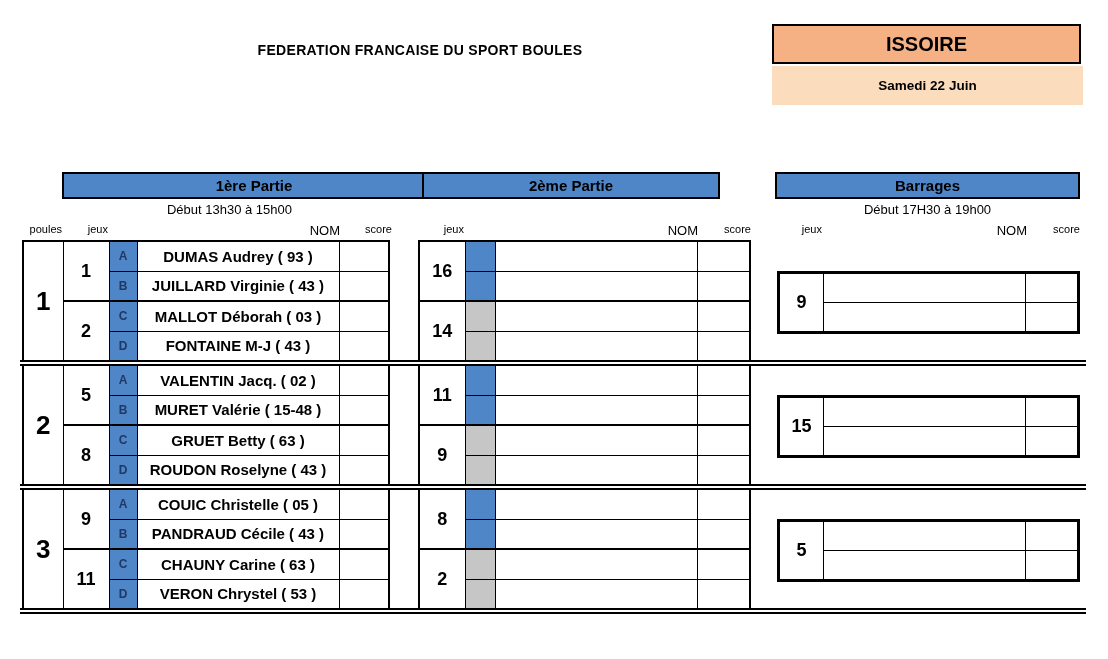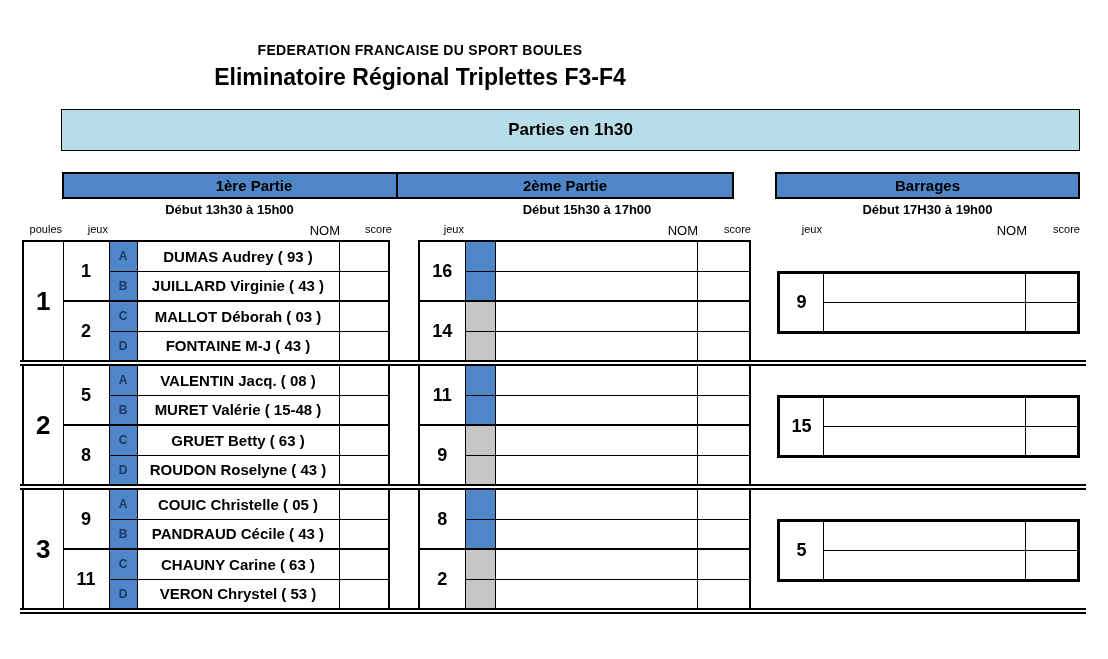--- a/index.html
+++ b/index.html
@@ -15,24 +15,24 @@
                  display:flex; align-items:center; justify-content:center; font-weight:bold; font-size:20px; box-sizing:border-box; }
   .box-samedi { left:772px; top:66px; width:311px; height:39px; background:#fbdcbd;
                 display:flex; align-items:center; justify-content:center; font-weight:bold; font-size:13.5px; box-sizing:border-box; }
   .banner { left:61px; top:109px; width:1019px; height:42px; background:#b8dce8; border:1px solid #000;
             display:flex; align-items:center; justify-content:center; font-weight:bold; font-size:17px; box-sizing:border-box; }
 
   
   .sec-head { height:27px; background:#4e86c8; border:2px solid #000; display:flex; align-items:center; justify-content:center;
               font-weight:bold; font-size:15px; box-sizing:border-box; z-index:2; }
   #head-p1 { left:62px;  top:172px; width:384px; }
-  #head-p2 { left:396px; top:172px; width:338px; }
+  #head-p2 { left:422px; top:172px; width:298px; }
   #head-p3 { left:775px; top:172px; width:305px; }
 
-  .time { top:202px; text-align:center; font-weight:bold; font-size:13px; }
+  .time { top:202px; text-align:center; font-weight:normal; font-size:13px; }
   #time-p1 { left:62px;  width:335px; }
   #time-p2 { left:418px; width:338px; }
   #time-p3 { left:775px; width:305px; }
 
   .col-label { top:223px; text-align:right; font-size:11px; }
   .col-label.big { font-size:13px; }
   #lbl1-poules{left:22px;width:40px;} #lbl1-jeux{left:62px;width:46px;} #lbl1-nom{left:136px;width:204px;} #lbl1-score{left:340px;width:52px;}
   #lbl2-jeux{left:418px;width:46px;}  #lbl2-nom{left:494px;width:204px;} #lbl2-score{left:698px;width:53px;}
   #lbl3-jeux{left:777px;width:45px;}  #lbl3-nom{left:822px;width:205px;} #lbl3-score{left:1027px;width:53px;}
 
@@ -63,29 +63,28 @@
   td.cell-gray { background:#c6c6c6; }
   td.name-cell { font-weight:bold; font-size:15px; }
   td.bar-jeu { border-right-width:2px; font-weight:bold; font-size:18px; }
 </style>
 </head>
 <body>
 
 <div class="page">
 
   <div class="abs fed-title">FEDERATION FRANCAISE DU SPORT BOULES</div>
-  <div class="abs event-title">Eliminatoire Régional Triplettes F3-F4</div>
-  <div class="abs banner">Parties en 1h30</div>
+  <div class="abs box-issoire">ISSOIRE</div>
+  <div class="abs box-samedi">Samedi 22 Juin</div>
 
   <div class="abs sec-head" id="head-p1">1ère Partie</div>
   <div class="abs sec-head" id="head-p2">2ème Partie</div>
   <div class="abs sec-head" id="head-p3">Barrages</div>
 
   <div class="abs time" id="time-p1">Début 13h30 à 15h00</div>
-  <div class="abs time" id="time-p2">Début 15h30 à 17h00</div>
   <div class="abs time" id="time-p3">Début 17H30 à 19h00</div>
 
   <div class="abs col-label" id="lbl1-poules">poules</div>
   <div class="abs col-label" id="lbl1-jeux">jeux</div>
   <div class="abs col-label big" id="lbl1-nom">NOM</div>
   <div class="abs col-label" id="lbl1-score">score</div>
   <div class="abs col-label" id="lbl2-jeux">jeux</div>
   <div class="abs col-label big" id="lbl2-nom">NOM</div>
   <div class="abs col-label" id="lbl2-score">score</div>
   <div class="abs col-label" id="lbl3-jeux">jeux</div>
@@ -140,21 +139,21 @@
           <col style="width:46px">
           <col style="width:28px">
           <col>
           <col style="width:50px">
         </colgroup>
       <tbody>
           <tr>
         <td class="poule-cell" rowspan="4">2</td>
         <td class="jeu-cell" rowspan="2">5</td>
         <td class="letter-cell">A</td>
-        <td class="name-cell">VALENTIN Jacq. ( 08 )</td>
+        <td class="name-cell">VALENTIN Jacq. ( 02 )</td>
         <td></td>
       </tr>
       <tr>
         <td class="letter-cell">B</td>
         <td class="name-cell">MURET Valérie ( 15-48 )</td>
         <td></td>
       </tr>
       <tr class="pair-top">
         <td class="jeu-cell" rowspan="2">8</td>
         <td class="letter-cell">C</td>

